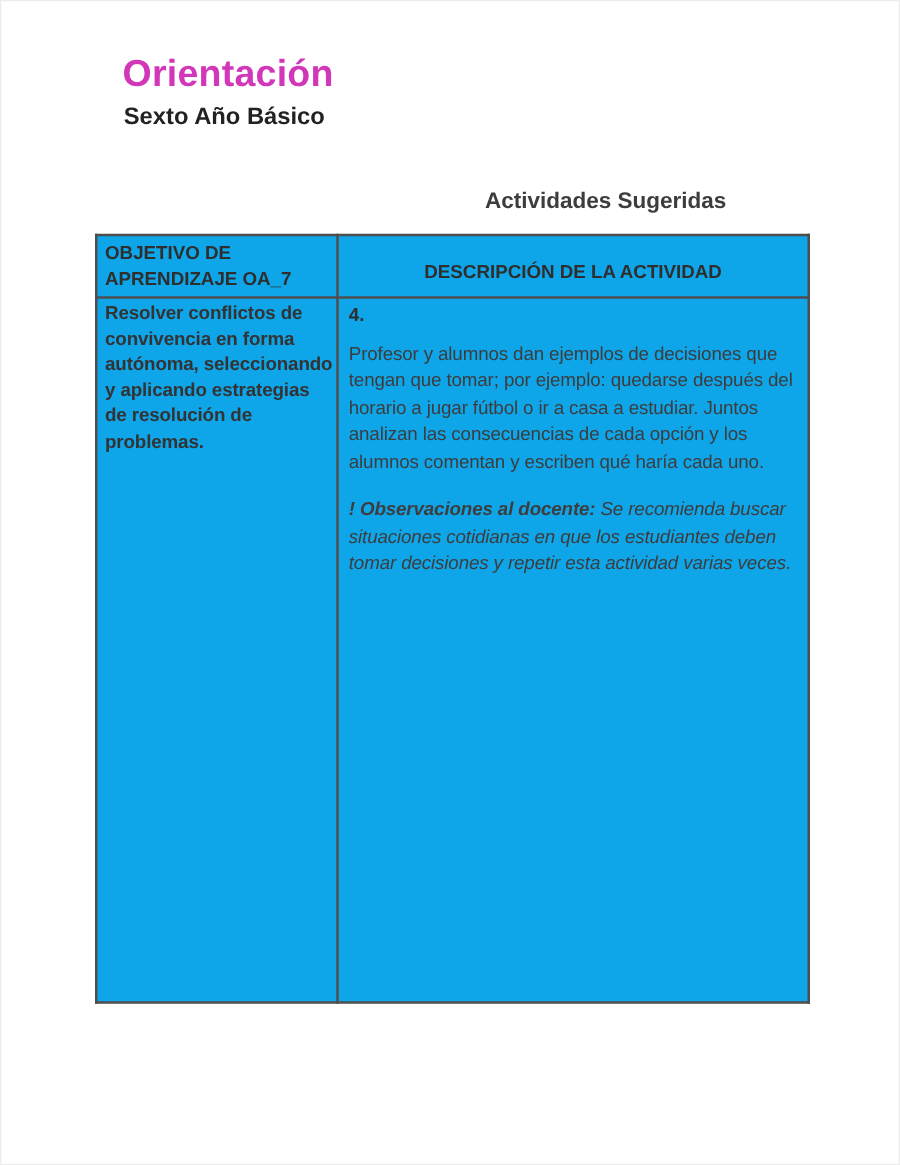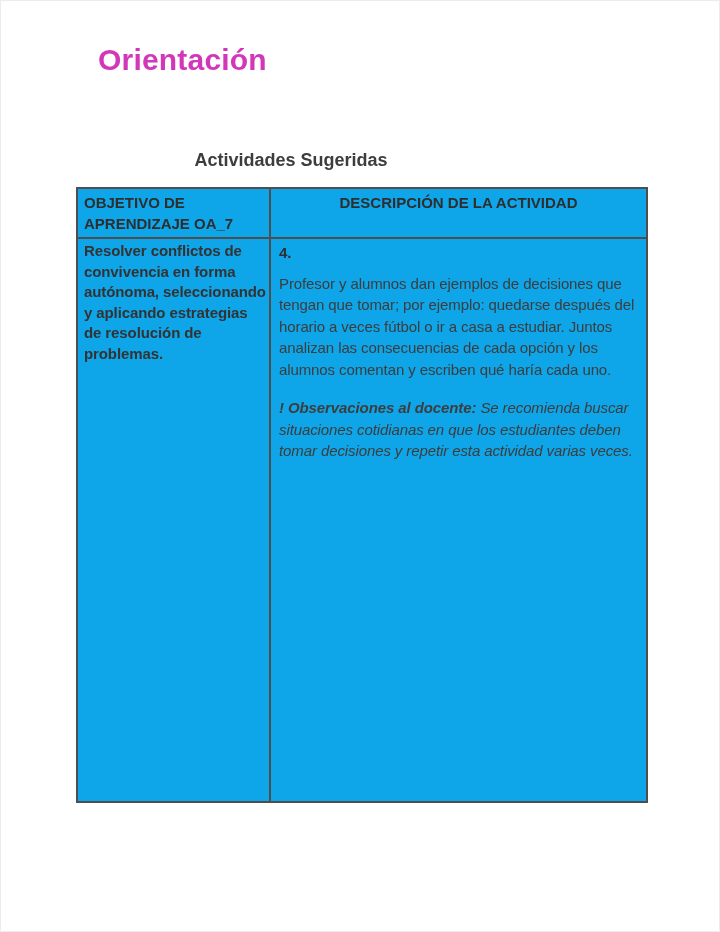--- a/index.html
+++ b/index.html
@@ -47,21 +47,21 @@
   }
   .unit-line { font-size: 18px; line-height: 22px; }
   .code-line { font-size: 19px; line-height: 22px; margin-top: 8px; }
 
   
   .section-title {
     position: absolute;
     left: 0;
     top: 149px;
     width: 580px;
-    text-align: center;
+    text-align: right;
     font-size: 18px;
     font-weight: bold;
     color: #3d3d3d;
   }
 
   
   table.activity-table {
     position: absolute;
     left: 75px;
     top: 186px;
@@ -85,21 +85,21 @@
     font-weight: bold;
     color: #2e2e2e;
     padding: 3px 3px 0 6px;
     line-height: 21px;
   }
   th.th-desc {
     text-align: center;
     font-size: 15px;
     font-weight: bold;
     color: #2e2e2e;
-    padding: 3px 6px 0 6px;
+    padding: 18px 6px 0 6px;
     line-height: 21px;
   }
   td.td-obj {
     padding: 2px 2px 0 6px;
     font-size: 15px;
     font-weight: bold;
     color: #333333;
     line-height: 20.5px;
     letter-spacing: -0.1px;
   }
@@ -128,41 +128,42 @@
     margin-right: 4px;
   }
 </style>
 </head>
 <body>
 
 <div class="page">
 
   <h1 class="doc-title">Orientación</h1>
 
+  <h2 class="doc-subtitle">Sexto Año Básico</h2>
 
 
   <h3 class="section-title">Actividades Sugeridas</h3>
 
   <table class="activity-table">
     <colgroup>
       <col class="col-obj">
       <col class="col-desc">
     </colgroup>
     <thead>
       <tr class="header-row">
         <th class="th-obj">OBJETIVO DE APRENDIZAJE OA_7</th>
         <th class="th-desc">DESCRIPCIÓN DE LA ACTIVIDAD</th>
       </tr>
     </thead>
     <tbody>
       <tr>
         <td class="td-obj">Resolver conflictos de convivencia en forma autónoma, seleccionando y aplicando estrategias de resolución de problemas.</td>
         <td class="td-desc">
           <div class="act-num">4.</div>
-          <p class="act-desc">Profesor y alumnos dan ejemplos de decisiones que tengan que tomar; por ejemplo: quedarse después del horario a veces fútbol o ir a casa a estudiar. Juntos analizan las consecuencias de cada opción y los alumnos comentan y escriben qué haría cada uno.</p>
+          <p class="act-desc">Profesor y alumnos dan ejemplos de decisiones que tengan que tomar; por ejemplo: quedarse después del horario a jugar fútbol o ir a casa a estudiar. Juntos analizan las consecuencias de cada opción y los alumnos comentan y escriben qué haría cada uno.</p>
           <p class="act-note">
             <span class="note-label">! Observaciones al docente:</span><span class="note-text">Se recomienda buscar situaciones cotidianas en que los estudiantes deben tomar decisiones y repetir esta actividad varias veces.</span>
           </p>
         </td>
       </tr>
     </tbody>
   </table>
 
 </div>
 

